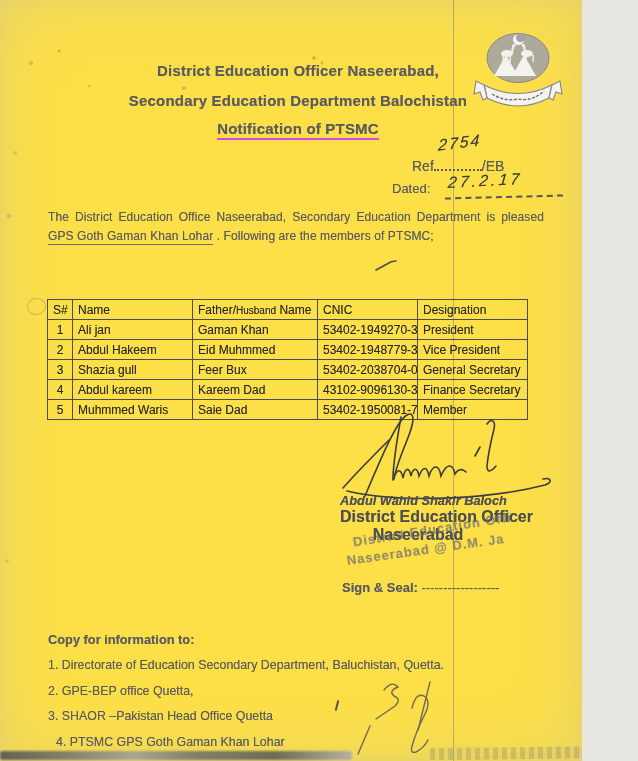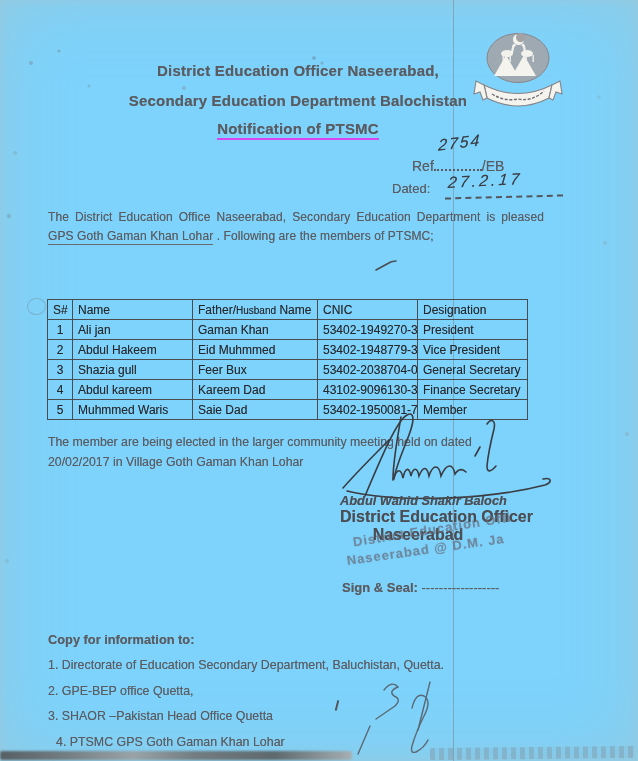--- a/index.html
+++ b/index.html
@@ -1,18 +1,18 @@
 <!DOCTYPE html>
 <html><head>
 <meta charset="utf-8">
 <style>
   html,body{margin:0;padding:0;background:#e8e6e0;}
   .page{
-    position:relative;width:638px;height:761px;overflow:hidden;
-    background:#7dd3fc;
+    position:relative;width:582px;height:761px;overflow:hidden;
+    background:#fde047;
     box-shadow:inset 0 0 70px rgba(186,183,172,.35), inset 0 0 8px rgba(200,197,188,.25);
     font-family:"Liberation Sans", sans-serif;
   }
   .abs{position:absolute;}
   .print{color:#5b5c61;text-shadow:0 0 .6px rgba(91,92,97,.65);}
   .hand{color:#3a3c42;text-shadow:0 0 .5px rgba(58,60,66,.5);}
   .hdr{font-weight:bold;font-size:15px;letter-spacing:.2px;white-space:nowrap;}
   .center-band{left:0;width:596px;text-align:center;}
   .subtitle span{border-bottom:2px solid #d946ef;padding-bottom:1px;}
   .refline{font-size:14px;white-space:nowrap;}
@@ -164,24 +164,20 @@
     <tr>
       <td class="num">5</td>
       <td>Muhmmed Waris</td>
       <td>Saie Dad</td>
       <td>53402-1950081-7</td>
       <td>Member</td>
     </tr>
   </tbody>
     </table>
 
-  <div class="abs note print" style="left:48px;top:433px;">
-    <div>The member are being elected in the larger community meeting held on dated</div>
-    <div>20/02/2017 in Village Goth Gaman Khan Lohar</div>
-  </div>
 
   <div class="abs" style="left:335px;top:408px;">
     <svg width="235" height="100" viewBox="0 0 235 100">
       <g fill="none" stroke="#3a3c42" stroke-width="1.6" stroke-linecap="round">
         <path d="M8 80 C22 64 40 46 54 32"></path>
         <path d="M30 88 C46 50 62 12 72 7 C79 3 80 11 74 27 C68 43 61 58 59 71"></path>
         <path d="M66 9 C62 32 58 54 58 71"></path>
         <path d="M58 72 C62 60 66 60 68 70 C70 60 74 58 76 68 C78 60 82 58 84 68 C88 58 92 58 94 68 C98 56 104 56 106 68 C112 54 118 56 120 66 C124 60 128 61 131 64"></path>
         <path d="M140 48 L145 39"></path>
         <path d="M152 16 C156 10 161 12 159 21 C156 33 153 47 152 58 C152 64 155 65 161 58"></path>

